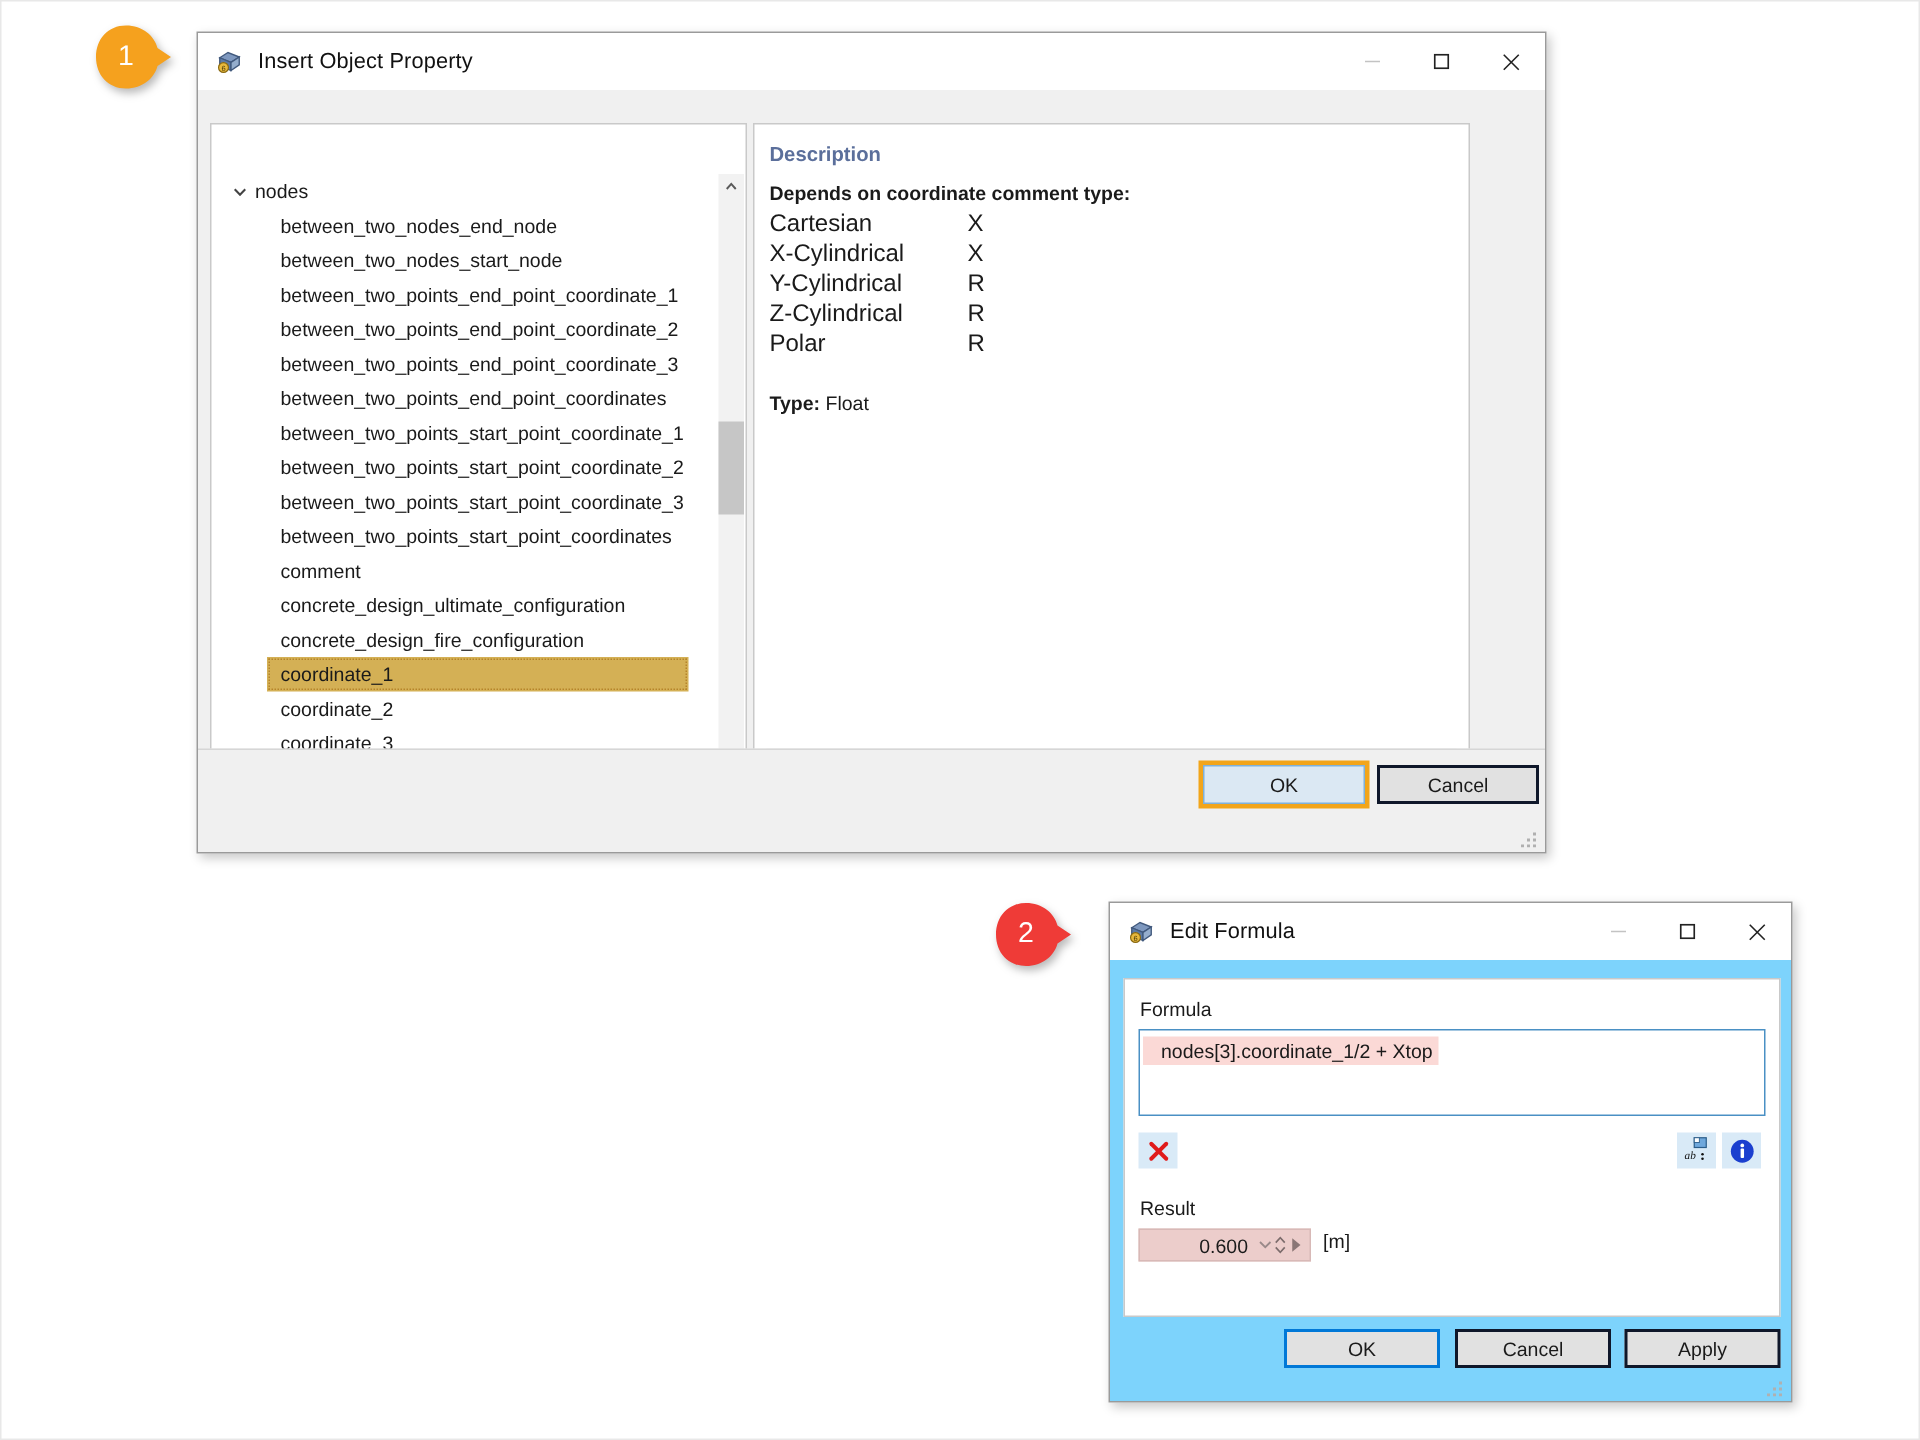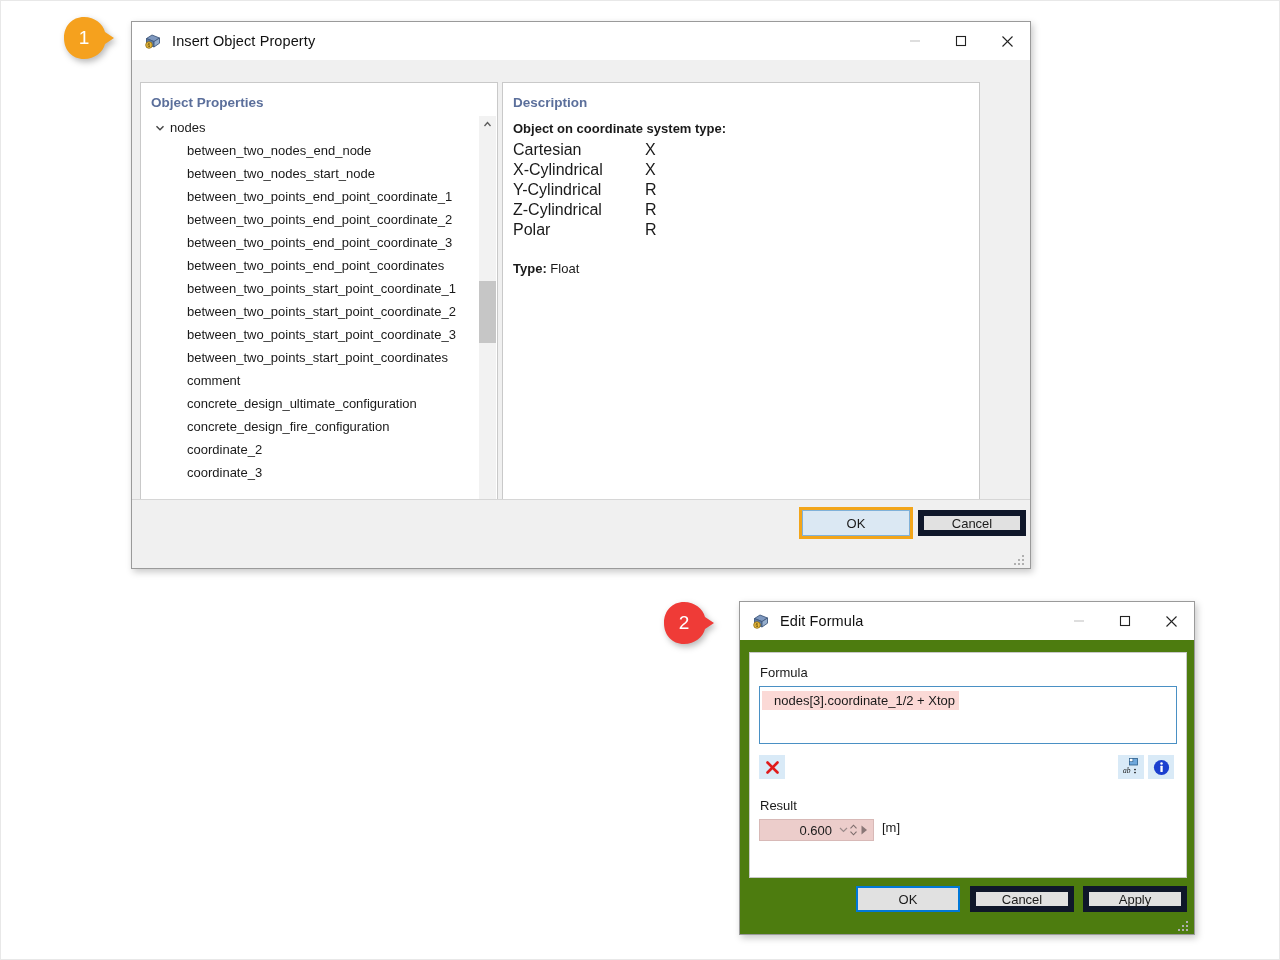--- a/index.html
+++ b/index.html
@@ -244,21 +244,21 @@
     position: absolute;
     left: 0; right: 0; bottom: 0;
     height: 68px;
     border-top: 1px solid #d6d6d6;
     background: #f0f0f0;
   }
   .btn {
     position: absolute;
     height: 26px;
     background: #e1e1e1;
-    border: 6px solid #0f172a;
+    border: 2px solid #0f172a;
     font-size: 13px;
     color: #1a1a1a;
     display: flex;
     align-items: center;
     justify-content: center;
     box-sizing: border-box;
     font-family: "Liberation Sans", sans-serif;
     cursor: default;
   }
   #btn-ok-1 {
@@ -287,21 +287,21 @@
   
   #dlg-formula {
     left: 738px;
     top: 600px;
     width: 456px;
     height: 334px;
   }
   #dlg2-body {
     position: absolute;
     left: 0; top: 38px; right: 0; bottom: 0;
-    background: #4d7c0f;
+    background: #7dd3fc;
   }
   #formula-panel {
     position: absolute;
     left: 9px;
     top: 12px;
     width: 438px;
     height: 226px;
     background: #ffffff;
     border: 1px solid #c9c9c9;
     box-sizing: border-box;
@@ -425,21 +425,20 @@
               <line x1="1.5" y1="1.5" x2="11.5" y2="11.5" stroke="#222" stroke-width="1.1"></line>
               <line x1="11.5" y1="1.5" x2="1.5" y2="11.5" stroke="#222" stroke-width="1.1"></line>
             </svg>
         </div>
       </div>
     </div>
 
     <div id="dlg1-body">
 
       <div class="panel" id="panel-props">
-        <div class="panel-head">Object Properties</div>
 
         <div id="tree-viewport">
           <div class="tree-row lvl0">
             <span class="chev">
               <svg width="10" height="10" viewBox="0 0 10 10">
                   <polyline points="1.5,3.2 5,6.8 8.5,3.2" fill="none" stroke="#444" stroke-width="1.4"></polyline>
                 </svg>
             </span>
             <span>nodes</span>
           </div>
@@ -474,20 +473,23 @@
               <span>between_two_points_start_point_coordinates</span>
             </div>
           <div class="tree-row lvl1">
               <span>comment</span>
             </div>
           <div class="tree-row lvl1">
               <span>concrete_design_ultimate_configuration</span>
             </div>
           <div class="tree-row lvl1">
               <span>concrete_design_fire_configuration</span>
+            </div>
+          <div class="tree-row selected">
+              <span>coordinate_1</span>
             </div>
           <div class="tree-row lvl1">
               <span>coordinate_2</span>
             </div>
           <div class="tree-row lvl1">
               <span>coordinate_3</span>
             </div>
         </div>
 
         <div class="vscroll">
@@ -503,21 +505,21 @@
             <svg width="9" height="9" viewBox="0 0 9 9">
                 <polyline points="1.5,3 4.5,6.4 7.5,3" fill="none" stroke="#5a5a5a" stroke-width="1.3"></polyline>
               </svg>
           </div>
         </div>
       </div>
 
       <div class="panel" id="panel-desc">
         <div class="panel-head">Description</div>
         <div id="desc-content">
-          <div class="desc-title">Object on coordinate system type:</div>
+          <div class="desc-title">Depends on coordinate comment type:</div>
           <table class="desc-table">
             <tbody>
                 <tr>
               <td class="k">Cartesian</td>
               <td>X</td>
             </tr>
             <tr>
               <td class="k">X-Cylindrical</td>
               <td>X</td>
             </tr>

